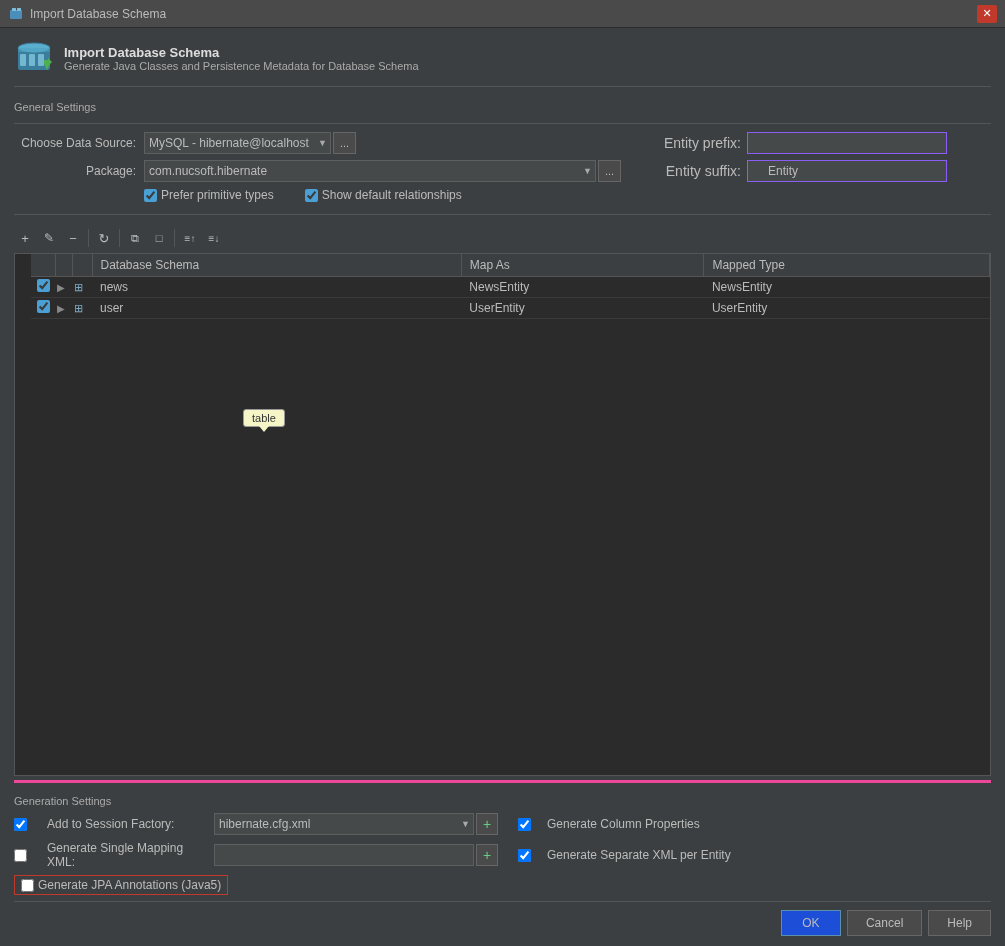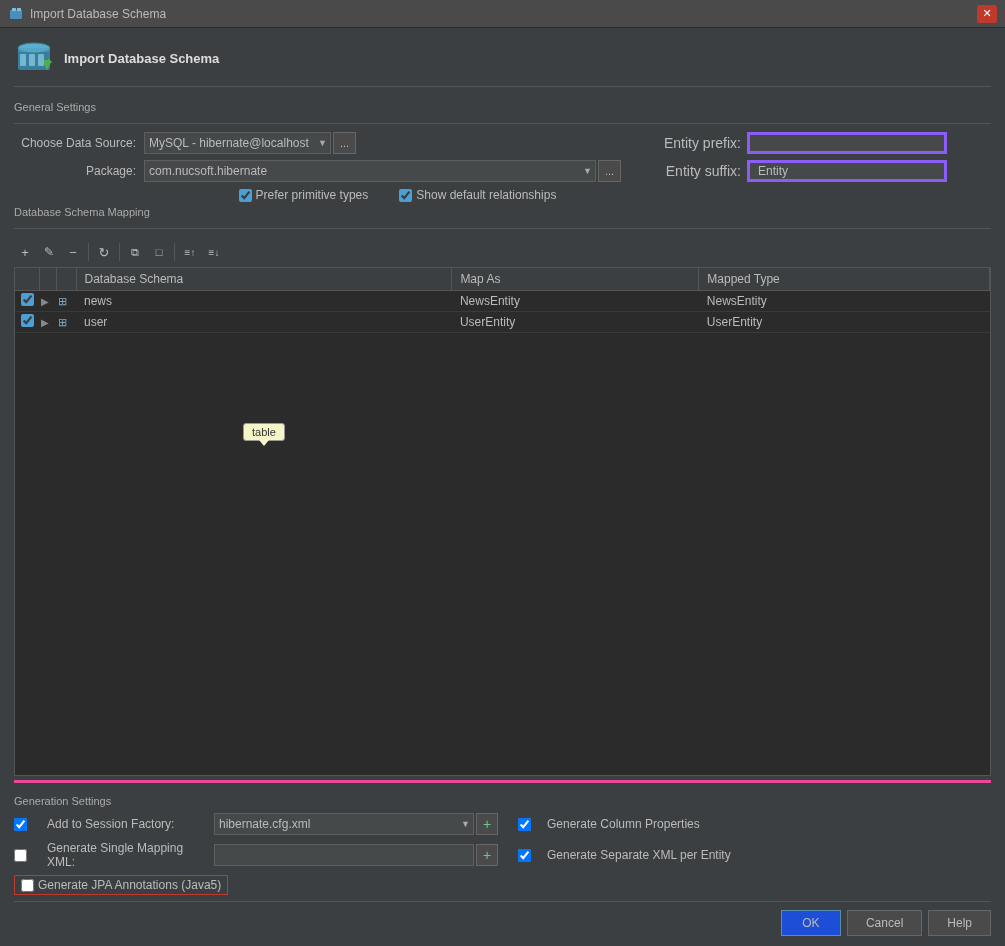--- a/index.html
+++ b/index.html
@@ -141,34 +141,34 @@
       gap: 6px;
     }
     .field-group label {
       width: 80px;
       text-align: right;
       color: #bbbbbb;
       font-size: 14px;
     }
     .field-group input {
       background: #45494a;
-      border: 3px solid #8b5cf6;
+      border: 1px solid #8b5cf6;
       color: #bbbbbb;
       height: 22px;
-      padding: 0 8px;
+      padding: 0 20px;
       font-size: 12px;
       width: 200px;
       outline: none;
     }
     .checkboxes-row {
       display: flex;
       align-items: center;
       gap: 31px;
+      margin-bottom: 8px;
       margin-left: 130px;
-      justify-content: center;
     }
     .checkbox-item {
       display: flex;
       align-items: center;
       gap: 4px;
       cursor: pointer;
     }
     .checkbox-item input[type="checkbox"] {
       accent-color: #4a9fd4;
     }
@@ -206,20 +206,21 @@
       height: 18px;
       background: #555;
       margin: 0 2px;
     }
     .table-container {
       flex: 1;
       border: 1px solid #555;
       overflow: auto;
       background: #2b2b2b;
       position: relative;
+      padding-left: 16px;
     }
     .data-table {
       width: 100%;
       border-collapse: collapse;
     }
     .data-table th {
       background: #3c3f41;
       color: #bbbbbb;
       font-size: 12px;
       font-weight: normal;
@@ -435,20 +436,21 @@
         <rect x="4" y="14" width="6" height="12" rx="1" fill="#8dd0e8" opacity="0.7"></rect>
         <rect x="13" y="14" width="6" height="12" rx="1" fill="#8dd0e8" opacity="0.7"></rect>
         <rect x="22" y="14" width="6" height="12" rx="1" fill="#8dd0e8" opacity="0.7"></rect>
 
         <polygon points="28,24 34,24 31,30" fill="#4caf50"></polygon>
         <polygon points="28,20 32,20 32,18 36,22 32,26 32,24 28,24" fill="#4caf50"></polygon>
       </svg>
     </div>
     <div class="header-text">
       <h2>Import Database Schema</h2>
+      <p>Generate Java Classes and Persistence Metadata for Database Schema</p>
     </div>
   </div>
 
   <div class="section-label">General Settings</div>
   <hr class="separator">
 
   <div class="two-col-layout">
     <div class="left-col">
 
       <div class="form-row">
@@ -491,21 +493,20 @@
       </div>
 
       <div class="field-group">
         <label>Entity suffix:</label>
         <input type="text" value="Entity" style="">
       </div>
     </div>
   </div>
 
   <div class="db-mapping-section">
-    <div class="section-label">Database Schema Mapping</div>
     <hr class="separator">
 
     <div class="toolbar">
       <button class="toolbar-btn" title="Add">+</button>
       <button class="toolbar-btn" title="Edit" style="font-size:12px;">✎</button>
       <button class="toolbar-btn" title="Remove">−</button>
       <div class="toolbar-separator"></div>
       <button class="toolbar-btn" title="Refresh">↻</button>
       <div class="toolbar-separator"></div>
       <button class="toolbar-btn" title="Copy" style="font-size:11px;">⧉</button>

